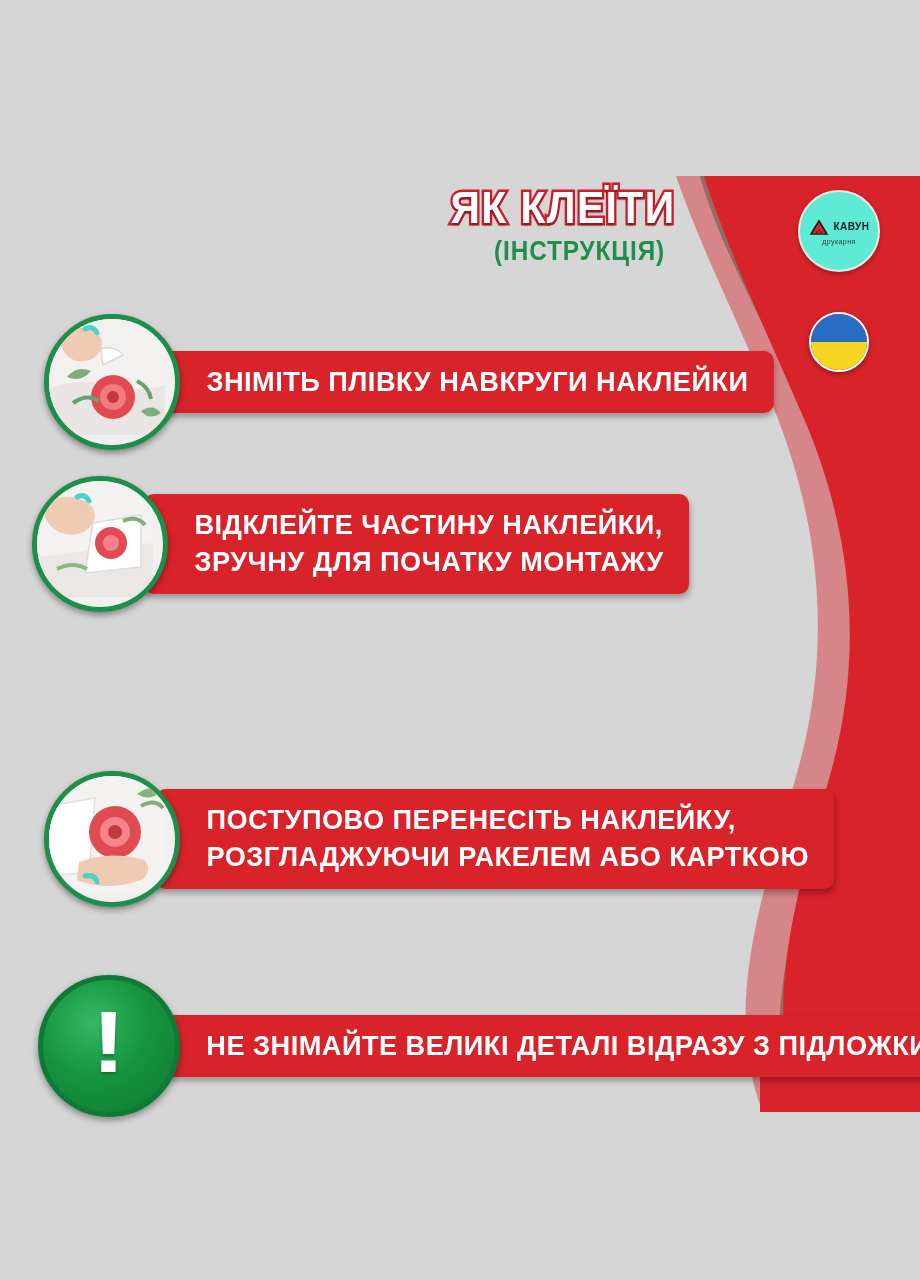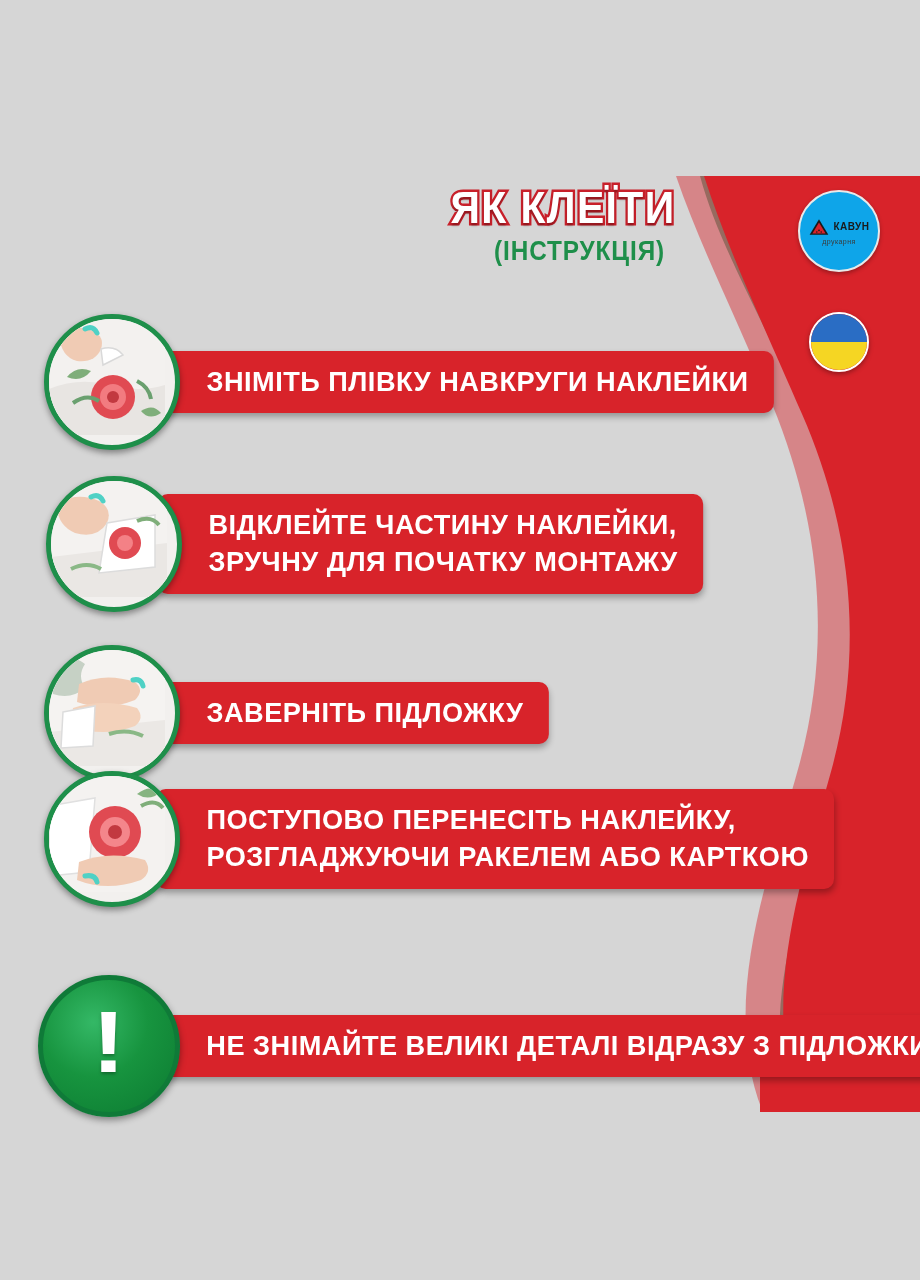--- a/index.html
+++ b/index.html
@@ -66,21 +66,21 @@
   }
 
   
   .logo-badge {
     position: absolute;
     right: 40px;
     top: 190px;
     width: 78px;
     height: 78px;
     border-radius: 50%;
-    background: #0ea5e9;
+    background: #5eead4;
     border: 2px solid #e9e9e9;
     box-shadow: 0 2px 4px rgba(0,0,0,0.3);
     z-index: 7;
     display: flex;
     flex-direction: column;
     align-items: center;
     justify-content: center;
   }
   .logo-row {
     display: flex;
@@ -253,57 +253,40 @@
           <path d="M88 62 q12 6 14 18" stroke="#6aa06f" stroke-width="4" fill="none"></path>
           <path d="M18 58 q10 -12 24 -6 q-10 12 -24 6 Z" fill="#7fae7a"></path>
           <path d="M92 92 q12 -8 20 2 q-12 8 -20 -2 Z" fill="#7fae7a"></path>
         </svg>
       </div>
       <div class="banner">
         <span class="line">ЗНІМІТЬ ПЛІВКУ НАВКРУГИ НАКЛЕЙКИ</span>
       </div>
     </div>
 
-    <div class="step" style="left:46px; top:444px;">
+    <div class="step" style="left:32px; top:444px;">
       <div class="step-photo">
         <svg width="116" height="116" viewBox="0 0 116 116">
           <rect width="116" height="116" fill="#f4f2f0"></rect>
           <path d="M0 76 L116 62 L116 116 L0 116 Z" fill="#eae7e4"></path>
           <path d="M6 24 Q24 10 48 20 Q62 28 56 42 Q46 58 24 52 Q6 44 6 24 Z" fill="#f0cbb4"></path>
           <path d="M40 16 q8 -4 12 4" stroke="#4fd1c5" stroke-width="5" fill="none" stroke-linecap="round"></path>
           <path d="M56 42 L104 34 L104 86 L48 92 Z" fill="#ffffff" stroke="#dcdcdc" stroke-width="1.5"></path>
           <circle cx="74" cy="62" r="16" fill="#e04a52"></circle>
           <circle cx="74" cy="62" r="8" fill="#f48186"></circle>
           <path d="M86 40 q14 -6 22 4" stroke="#7fae7a" stroke-width="4" fill="none"></path>
           <path d="M20 88 q16 -8 30 0" stroke="#8ab886" stroke-width="4" fill="none"></path>
         </svg>
       </div>
       <div class="banner">
         <span class="line">ВІДКЛЕЙТЕ ЧАСТИНУ НАКЛЕЙКИ,</span>
         <span class="line">ЗРУЧНУ ДЛЯ ПОЧАТКУ МОНТАЖУ</span>
       </div>
     </div>
 
-    <div class="step" style="left:44px; top:613px;">
-      <div class="step-photo">
-        <svg width="116" height="116" viewBox="0 0 116 116">
-          <rect width="116" height="116" fill="#f5f3f1"></rect>
-          <path d="M0 82 L116 70 L116 116 L0 116 Z" fill="#ebe8e5"></path>
-          <path d="M0 10 Q20 2 36 14 Q28 26 36 38 Q22 50 4 44 Z" fill="#9fb5a0" opacity="0.55"></path>
-          <path d="M30 34 Q56 22 86 32 Q96 40 86 50 Q56 62 28 52 Z" fill="#f0cbb4"></path>
-          <path d="M84 30 q8 -2 10 6" stroke="#4fd1c5" stroke-width="5" fill="none" stroke-linecap="round"></path>
-          <path d="M24 58 Q54 48 88 58 Q96 68 86 76 Q54 88 22 76 Z" fill="#f3d2bb"></path>
-          <path d="M14 62 L46 56 L44 96 L12 98 Z" fill="#ffffff" stroke="#dcdcdc" stroke-width="1.5"></path>
-          <path d="M60 84 q18 -6 34 2" stroke="#8ab886" stroke-width="4" fill="none"></path>
-        </svg>
-      </div>
-      <div class="banner">
-        <span class="line">ЗАВЕРНІТЬ ПІДЛОЖКУ</span>
-      </div>
-    </div>
 
     <div class="step" style="left:44px; top:739px;">
       <div class="step-photo">
         <svg width="116" height="116" viewBox="0 0 116 116">
           <rect width="116" height="116" fill="#f4f2f0"></rect>
           <path d="M0 30 L46 22 L40 96 L0 100 Z" fill="#ffffff" stroke="#e0e0e0" stroke-width="1.5"></path>
           <circle cx="66" cy="56" r="26" fill="#e04a52"></circle>
           <circle cx="66" cy="56" r="15" fill="#f4868b"></circle>
           <circle cx="66" cy="56" r="7" fill="#c23940"></circle>
           <path d="M92 30 q14 -8 22 2" stroke="#7fae7a" stroke-width="4" fill="none"></path>

